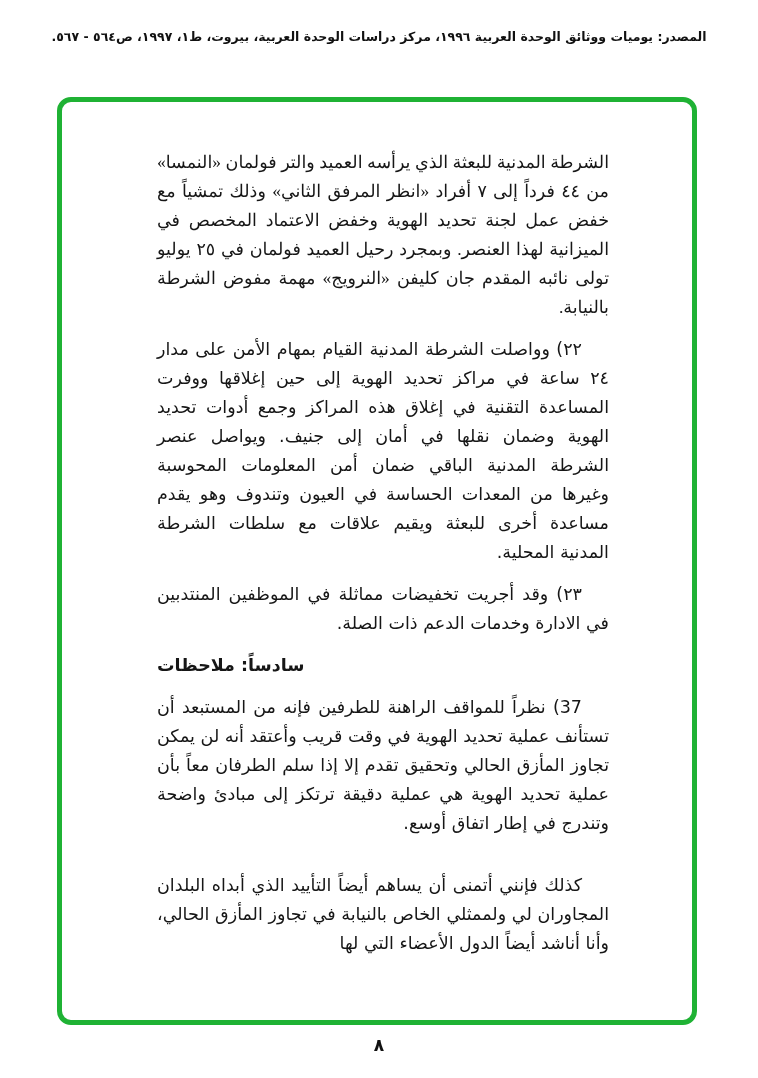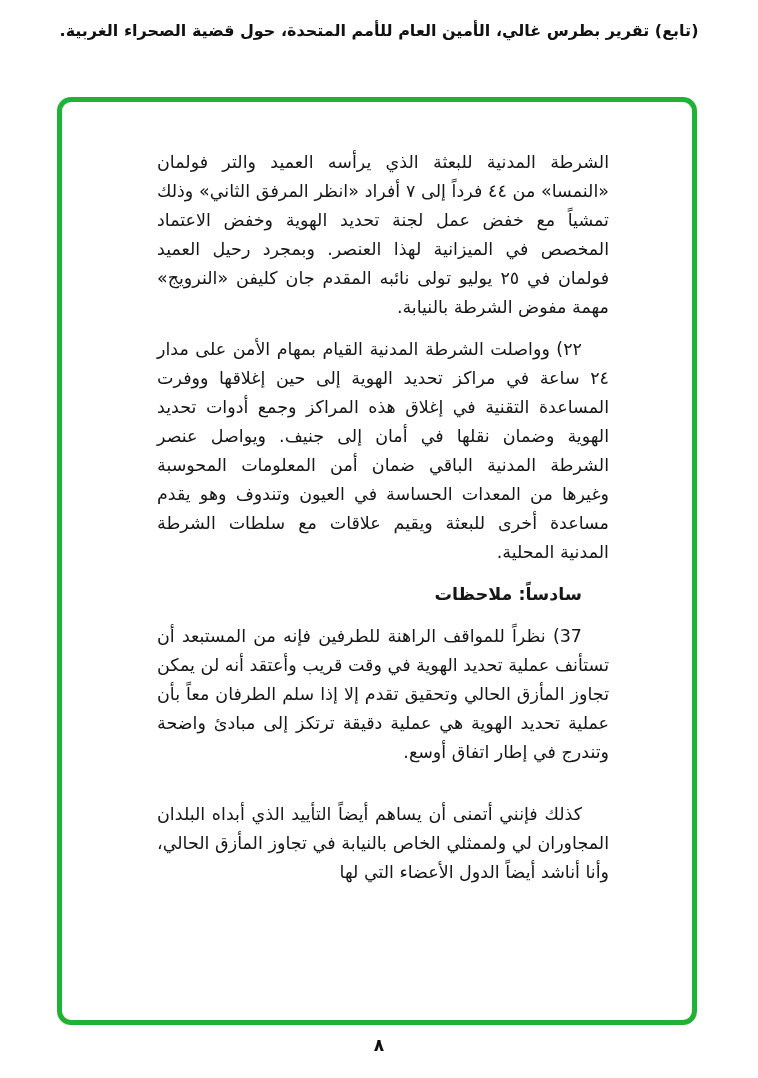--- a/index.html
+++ b/index.html
@@ -58,53 +58,55 @@
     line-height: 29px;
     color: #161616;
   }
   .document-content p {
     margin: 13px 0 0 0;
     text-indent: 27px;
   }
   .document-content p.first-paragraph {
     margin-top: 0;
     text-indent: 0;
+    font-family: Liberation Serif, serif;
   }
   .document-content p.space-before {
     margin-top: 33px;
   }
   .section-heading {
     margin: 13px 0 0 0;
     font-weight: bold;
-    text-align: right;
+    text-align: left;
     text-indent: 0;
     font-size: 17.5px;
     line-height: 29px;
   }
   .page-number {
     position: absolute;
     top: 1035px;
     left: 0;
     width: 758px;
     text-align: center;
     font-size: 17px;
     font-weight: bold;
     color: #111111;
   }
 </style>
 </head>
 <body>
 
 <header class="page-header">
-  <div class="title-line">(تابع) تقرير بطرس غالي، الأمين العام للأمم المتحدة، حول قضية الصحراء الغربية.</div>
+  <div class="source-line">المصدر: يوميات ووثائق الوحدة العربية ١٩٩٦، مركز دراسات الوحدة العربية، بيروت، ط١، ١٩٩٧، ص٥٦٤ - ٥٦٧.</div>
 </header>
 
 <section class="document-frame">
   <div class="document-content">
     <p class="first-paragraph">الشرطة المدنية للبعثة الذي يرأسه العميد والتر فولمان «النمسا» من ٤٤ فرداً إلى ٧ أفراد «انظر المرفق الثاني» وذلك تمشياً مع خفض عمل لجنة تحديد الهوية وخفض الاعتماد المخصص في الميزانية لهذا العنصر. وبمجرد رحيل العميد فولمان في ٢٥ يوليو تولى نائبه المقدم جان كليفن «النرويج» مهمة مفوض الشرطة بالنيابة.</p>
     <p>٢٢) وواصلت الشرطة المدنية القيام بمهام الأمن على مدار ٢٤ ساعة في مراكز تحديد الهوية إلى حين إغلاقها ووفرت المساعدة التقنية في إغلاق هذه المراكز وجمع أدوات تحديد الهوية وضمان نقلها في أمان إلى جنيف. ويواصل عنصر الشرطة المدنية الباقي ضمان أمن المعلومات المحوسبة وغيرها من المعدات الحساسة في العيون وتندوف وهو يقدم مساعدة أخرى للبعثة ويقيم علاقات مع سلطات الشرطة المدنية المحلية.</p>
+    <p>٢٣) وقد أجريت تخفيضات مماثلة في الموظفين المنتدبين في الادارة وخدمات الدعم ذات الصلة.</p>
     <p class="section-heading">سادساً: ملاحظات</p>
     <p>37) نظراً للمواقف الراهنة للطرفين فإنه من المستبعد أن تستأنف عملية تحديد الهوية في وقت قريب وأعتقد أنه لن يمكن تجاوز المأزق الحالي وتحقيق تقدم إلا إذا سلم الطرفان معاً بأن عملية تحديد الهوية هي عملية دقيقة ترتكز إلى مبادئ واضحة وتندرج في إطار اتفاق أوسع.</p>
     <p class="space-before">كذلك فإنني أتمنى أن يساهم أيضاً التأييد الذي أبداه البلدان المجاوران لي ولممثلي الخاص بالنيابة في تجاوز المأزق الحالي، وأنا أناشد أيضاً الدول الأعضاء التي لها</p>
   </div>
 </section>
 
 <footer class="page-number">٨</footer>
 
 </body></html>

